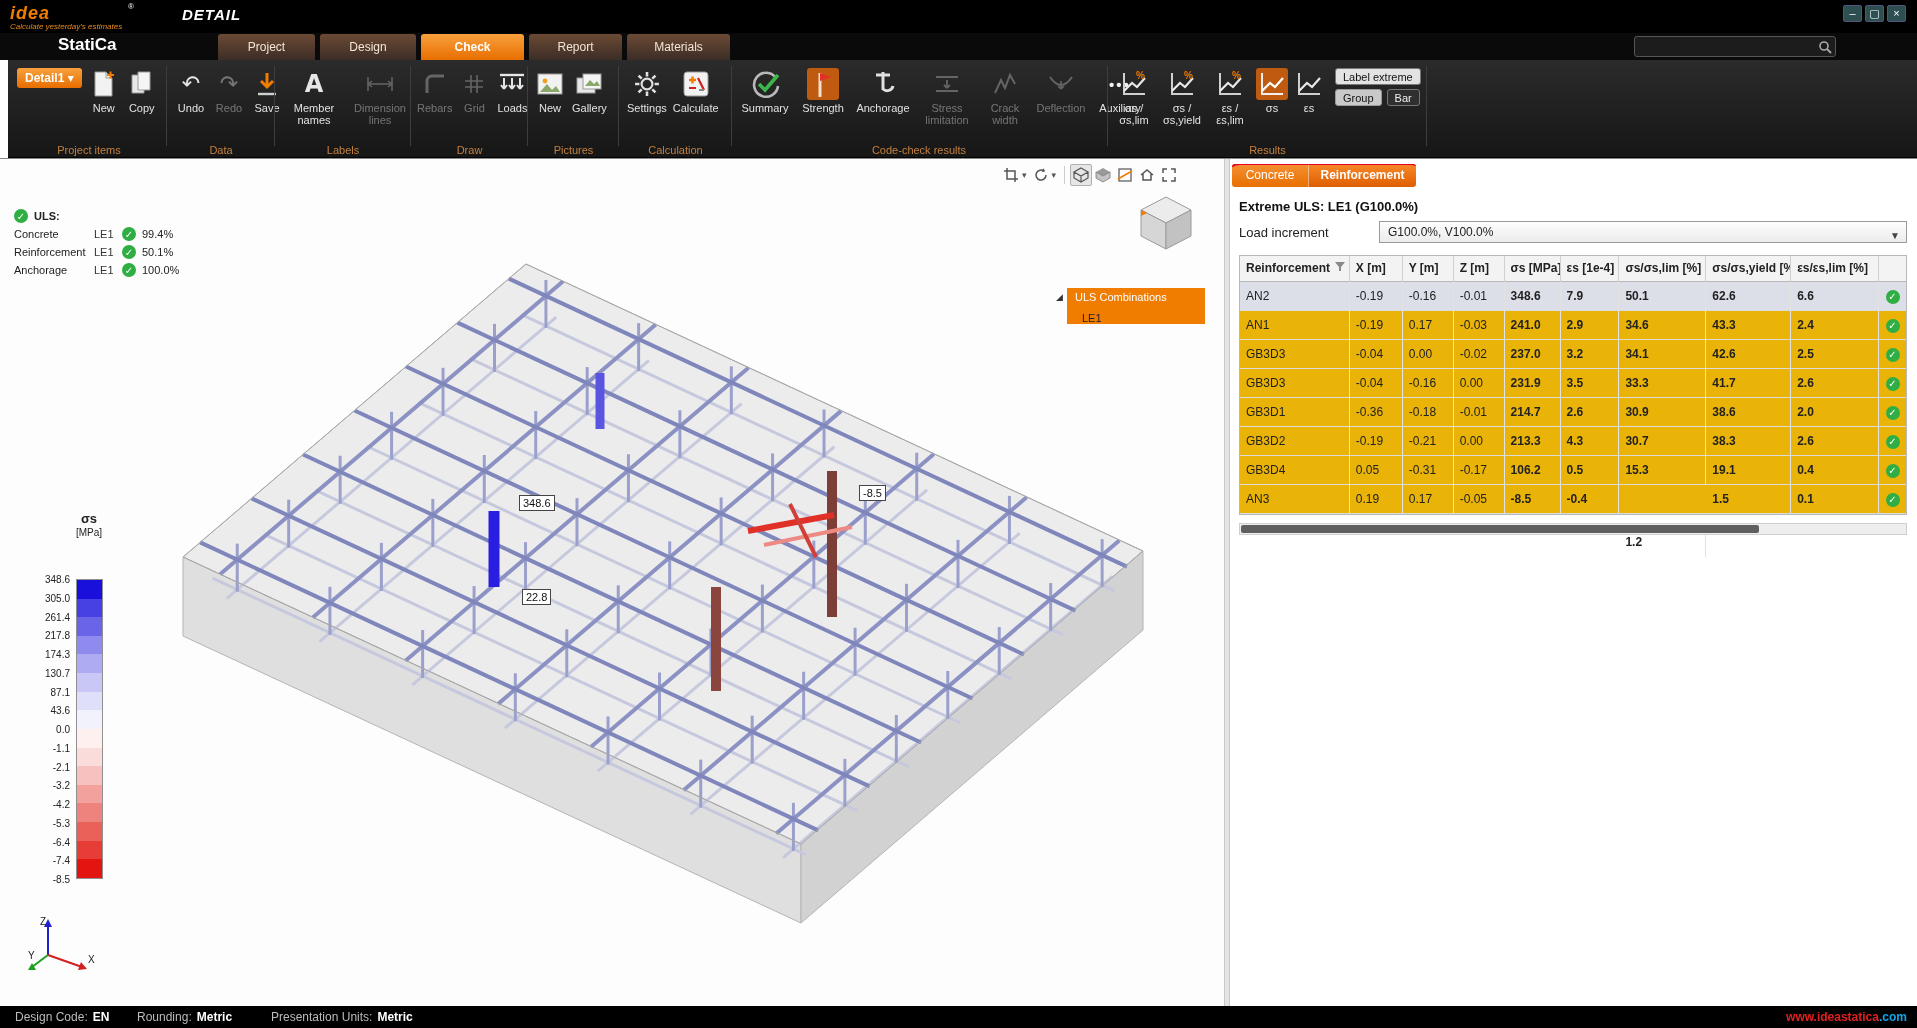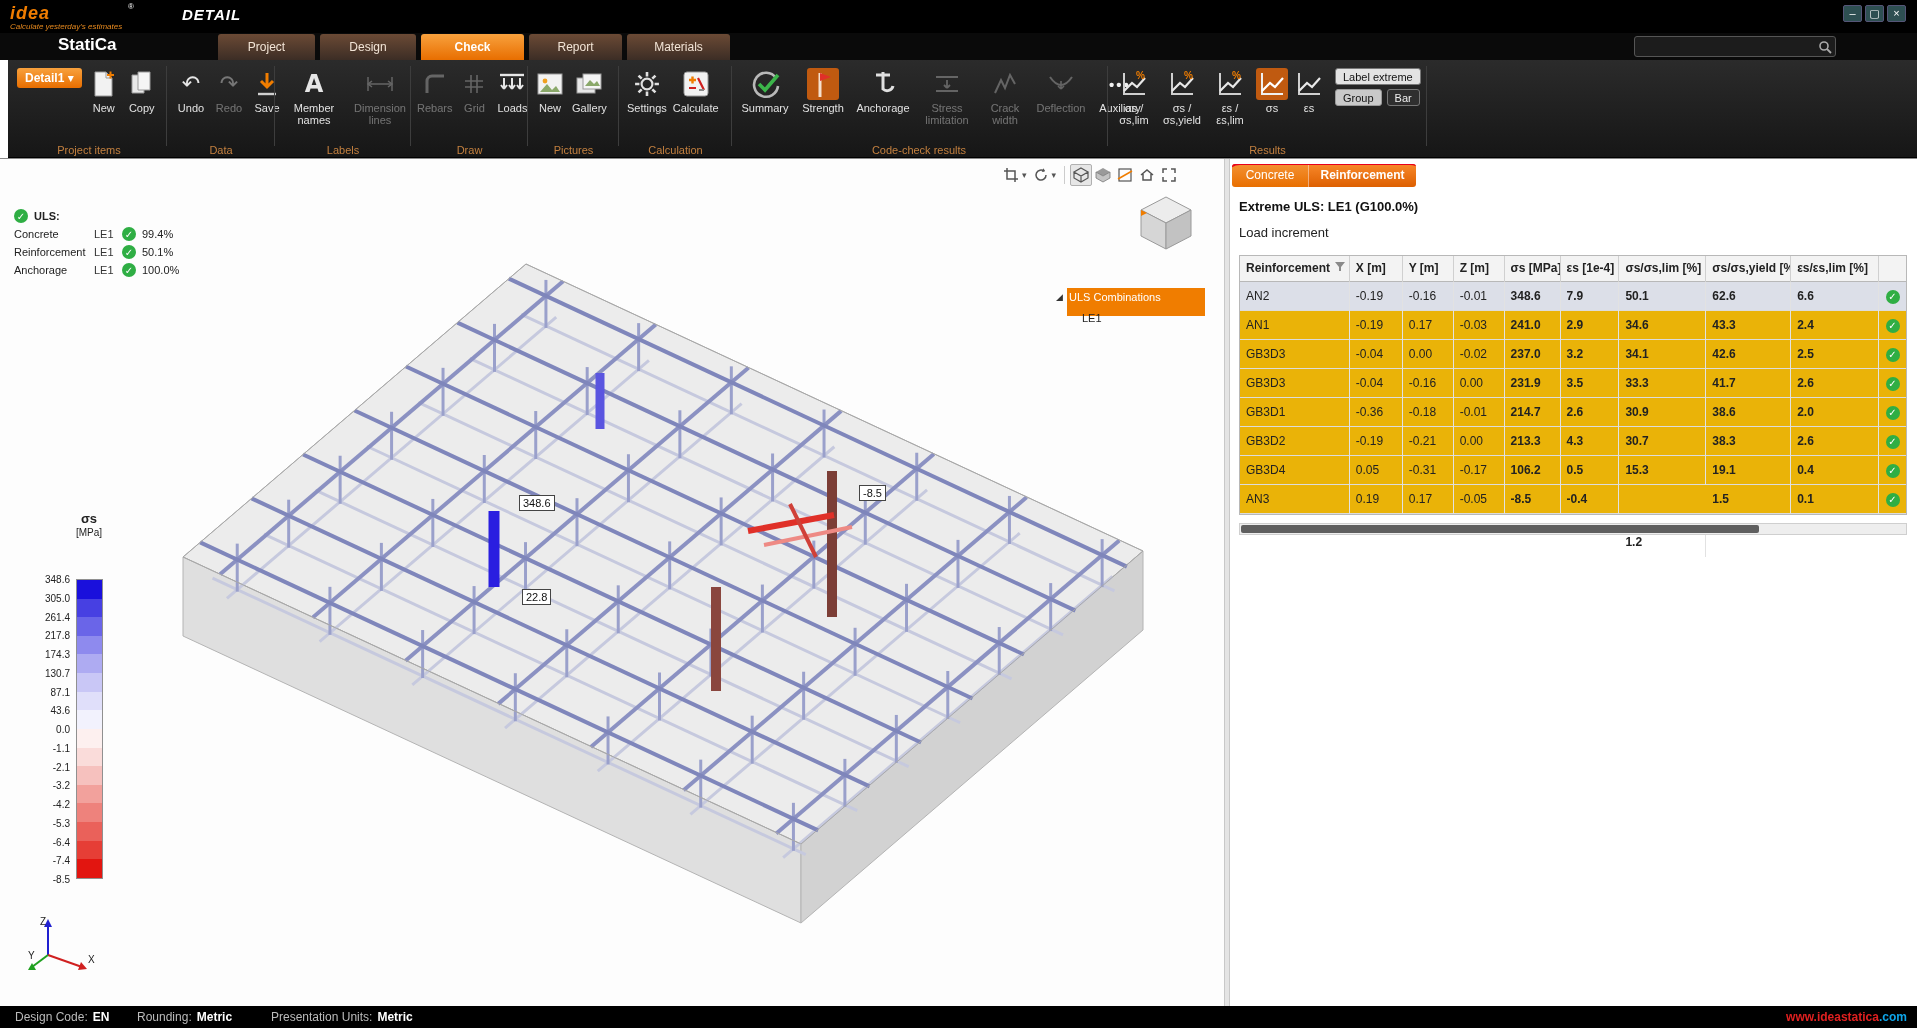--- a/index.html
+++ b/index.html
@@ -74,21 +74,21 @@
       #aeabf2 25%,#aeabf2 31.25%, #c9c7f6 31.25%,#c9c7f6 37.5%, #e0dffa 37.5%,#e0dffa 43.75%, #f2f2fd 43.75%,#f2f2fd 50%,
       #fdf0ef 50%,#fdf0ef 56.25%, #fadcda 56.25%,#fadcda 62.5%, #f6c1be 62.5%,#f6c1be 68.75%, #f2a19c 68.75%,#f2a19c 75%,
       #ee827c 75%,#ee827c 81.25%, #ea615a 81.25%,#ea615a 87.5%, #e63e36 87.5%,#e63e36 93.75%, #e21510 93.75%,#e21510 100%); }
   .scale-ticks { position:absolute; left:8px; top:420px; width:64px; height:300px; }
   .tick { position:absolute; right:2px; font-size:10px; color:#222; }
 
   
   .mlabel { position:absolute; background:#fff; border:1px solid #444; font-size:11px; color:#111; padding:0 3px; line-height:14px; }
 
   
-  .tree-root { position:absolute; left:1067px; top:129px; width:138px; height:28px; background:#f07d00; color:#fff; font-size:11px; line-height:19px; padding-left:2px; cursor:pointer; }
+  .tree-root { position:absolute; left:1067px; top:129px; width:138px; height:36px; background:#f07d00; color:#fff; font-size:11px; line-height:19px; padding-left:8px; cursor:pointer; }
   .tree-tri { position:absolute; left:1056px; top:133px; font-size:9px; color:#333; }
   .tree-child { position:absolute; left:1082px; top:153px; font-size:11px; color:#222; cursor:pointer; }
 
   
   .ptabs { position:absolute; left:2px; top:5px; width:184px; height:23px; display:flex; border-radius:3px; overflow:hidden; cursor:pointer; }
   .ptab { height:23px; line-height:23px; text-align:center; color:#fff; font-size:12px; background:linear-gradient(#f49133,#e86f00); }
   .ptab.active { background:linear-gradient(#f8882a,#dd5f00); font-weight:bold; }
   .annot { position:absolute; left:-10px; top:-2px; width:206px; height:36px; border:3px solid #e8001c; border-radius:18px; pointer-events:none; z-index:40; }
   .extreme { position:absolute; left:9px; top:40px; font-size:13px; font-weight:bold; color:#111; }
   .li-label { position:absolute; left:9px; top:66px; font-size:13px; color:#222; }
@@ -689,20 +689,24 @@
 
     <div class="ptabs">
       <div class="ptab" style="width:76px;">Concrete</div>
       <div class="ptab active" style="width:108px;border-left:1px solid rgba(255,255,255,.45);">Reinforcement</div>
       <div class="annot"></div>
     </div>
 
     <div class="extreme">Extreme ULS: LE1 (G100.0%)</div>
 
     <div class="li-label">Load increment</div>
+    <div class="dropdown">
+      <span>G100.0%, V100.0%</span>
+      <span class="dd-caret">▼</span>
+    </div>
 
     <div class="rtable">
       <div class="thead">
           <div class="th" style="width: 110px;"><span>Reinforcement</span><svg class="funnel" width="10" height="10" viewBox="0 0 10 10">
               <path d="M0 0h10L6 5v4L4 9V5z" fill="#8a8a8a"></path>
             </svg></div>
           <div class="th" style="width: 53px;"><span>X [m]</span></div>
           <div class="th" style="width: 51px;"><span>Y [m]</span></div>
           <div class="th" style="width: 51px;"><span>Z [m]</span></div>
           <div class="th" style="width: 56px;"><span>σs [MPa]</span></div>

